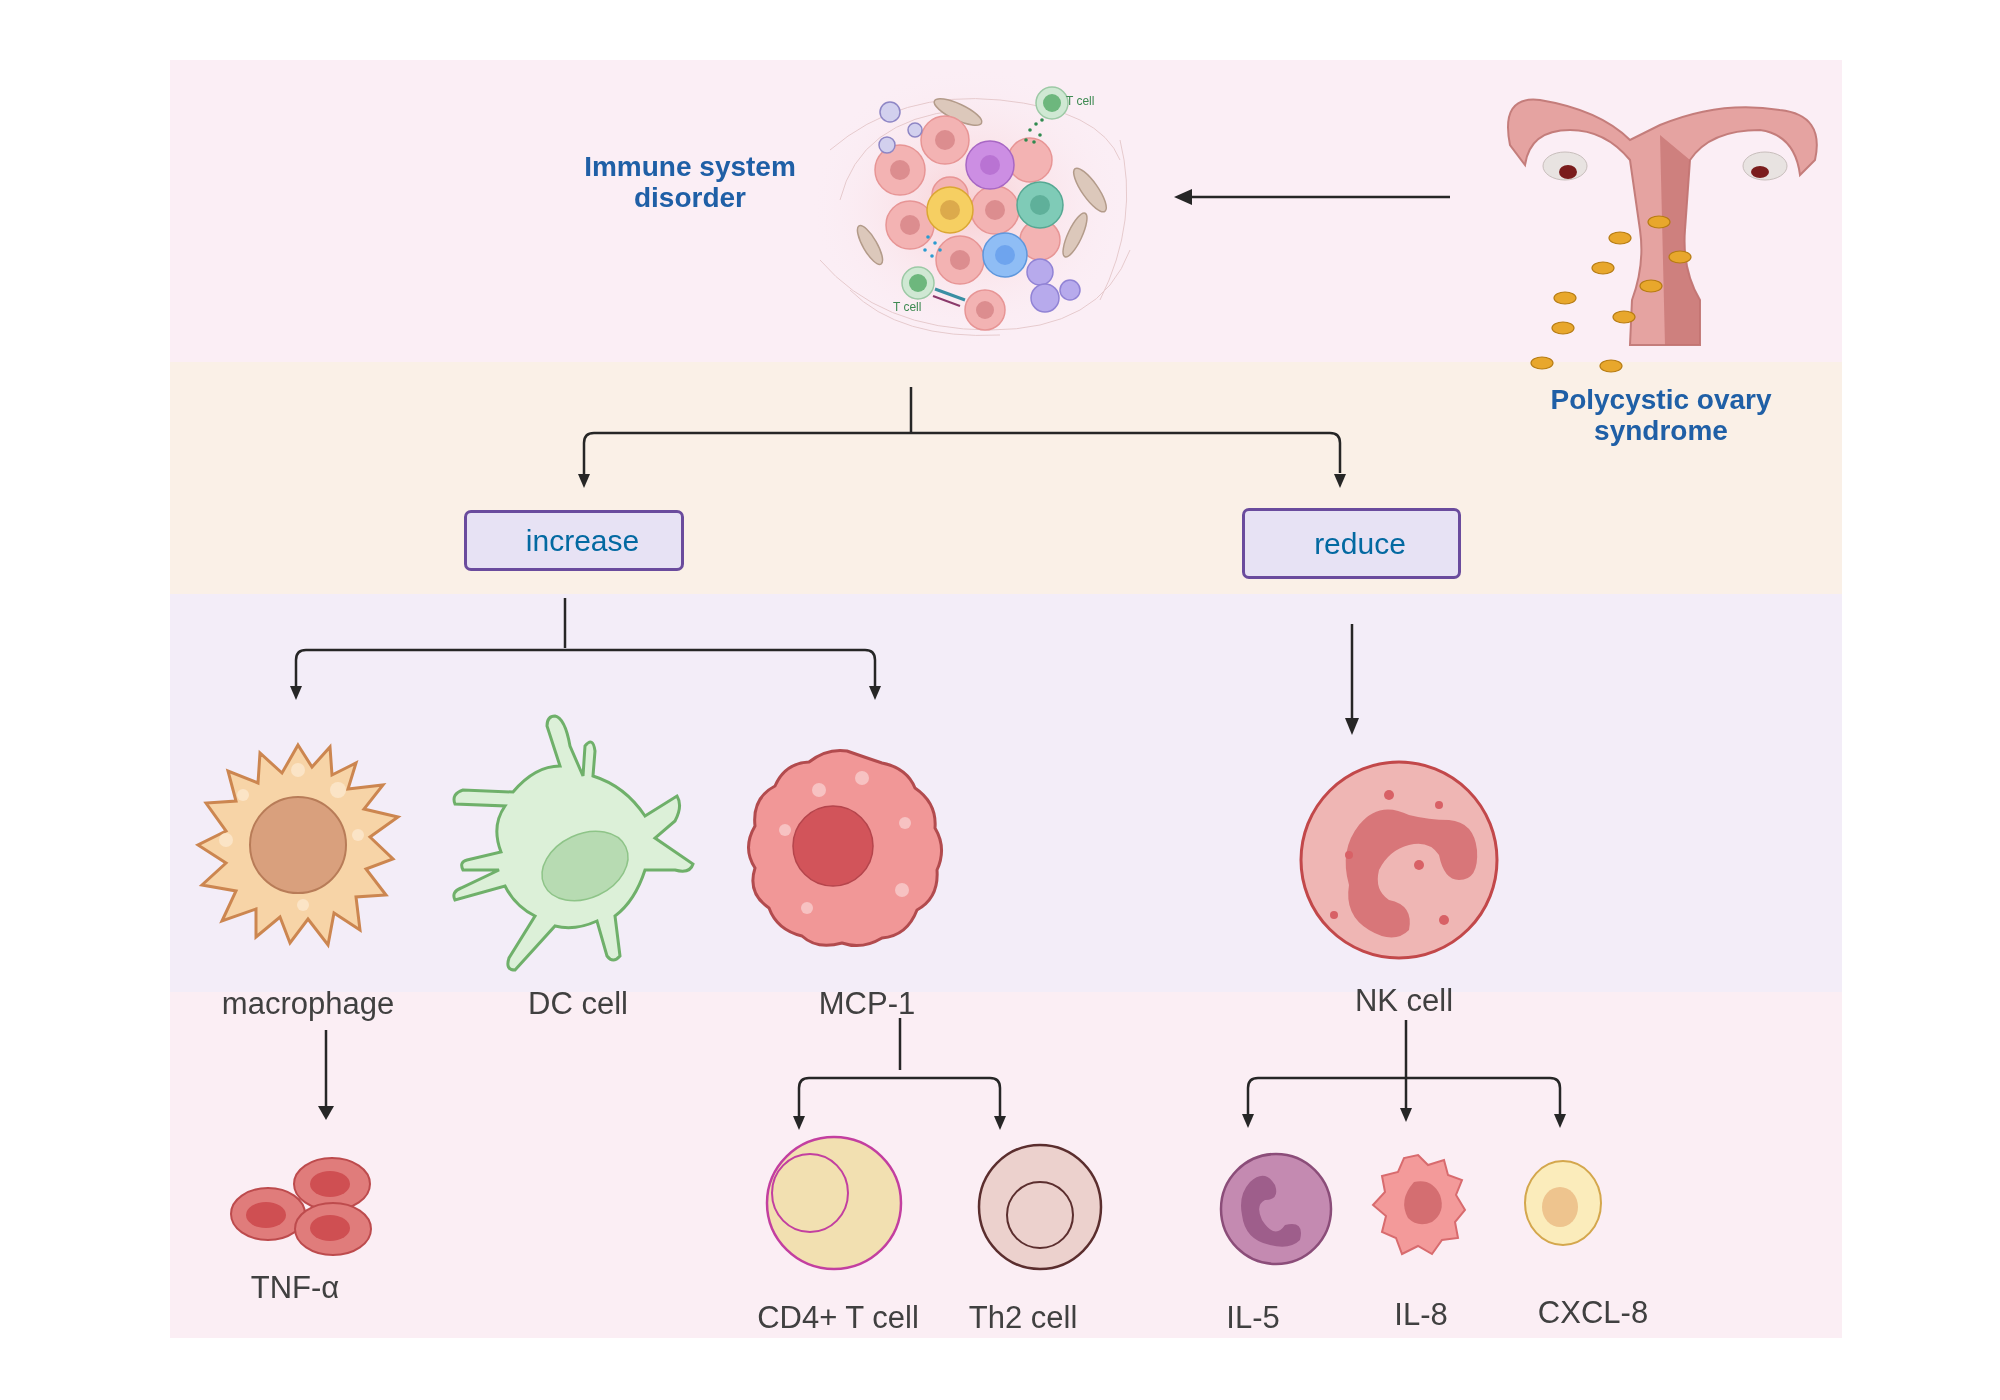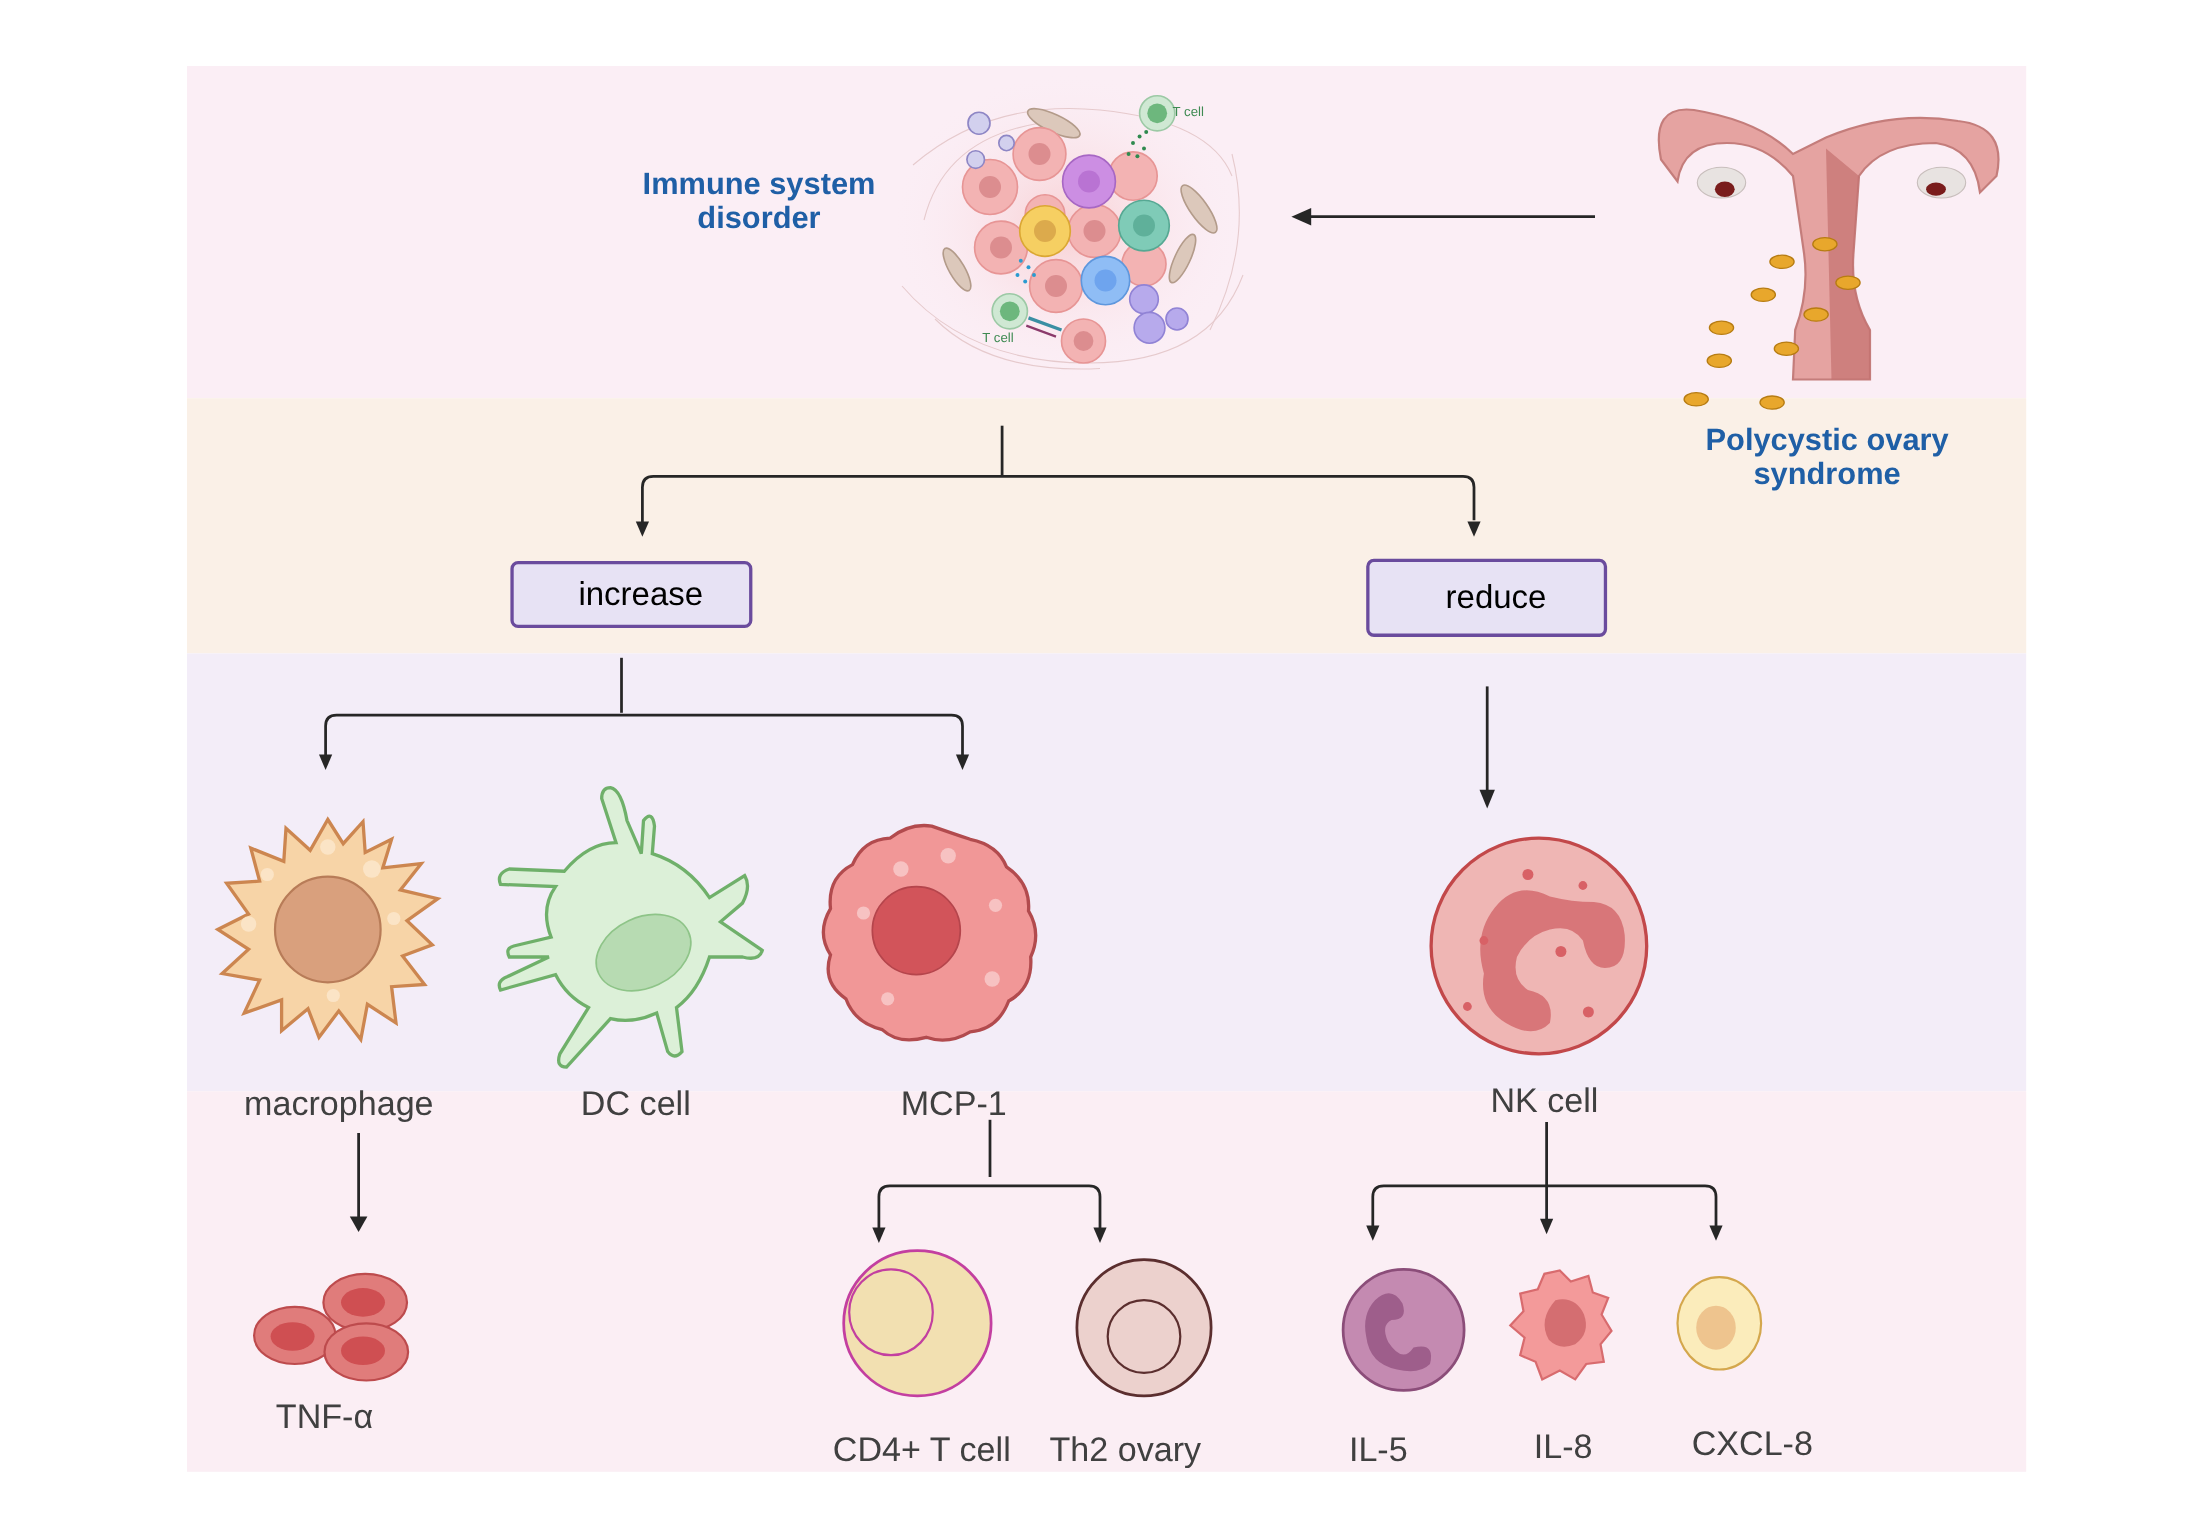--- a/index.html
+++ b/index.html
@@ -5,21 +5,21 @@
   html,body{margin:0;padding:0;background:#ffffff;}
   body{width:2000px;height:1400px;position:relative;overflow:hidden;font-family:"Liberation Sans",sans-serif;}
   .band{position:absolute;left:170px;width:1672px;}
   #band1{top:60px;height:302px;background:#fbeef5;}
   #band2{top:362px;height:232px;background:#faf0e7;}
   #band3{top:594px;height:398px;background:#f3edf8;}
   #band4{top:992px;height:346px;background:#fbeef4;}
   svg#diagram{position:absolute;left:0;top:0;width:2000px;height:1400px;}
   .lbl{position:absolute;color:#404040;font-size:31px;white-space:nowrap;transform:translateX(-50%);}
   .title{position:absolute;color:#1f5fa6;font-weight:bold;font-size:28px;line-height:31px;text-align:center;transform:translateX(-50%);}
-  .box{position:absolute;background:#e7e2f4;border:3px solid #6a4b9d;border-radius:7px;box-sizing:border-box;display:flex;align-items:center;justify-content:center;font-size:30px;color:#000000;padding-left:17px;}
+  .box{position:absolute;background:#e7e2f4;border:3px solid #6a4b9d;border-radius:7px;box-sizing:border-box;display:flex;align-items:center;justify-content:center;font-size:30px;color:#0369a1;padding-left:17px;}
 </style>
 </head>
 <body>
 
 <div class="band" id="band1"></div>
 <div class="band" id="band2"></div>
 <div class="band" id="band3"></div>
 <div class="band" id="band4"></div>
 
 <svg id="diagram" viewBox="0 0 2000 1400">
@@ -259,16 +259,16 @@
 <div class="box" style="left:464px;top:510px;width:220px;height:61px;">increase</div>
 <div class="box" style="left:1242px;top:508px;width:219px;height:71px;">reduce</div>
 
 <div class="lbl" style="left:308px;top:986px;">macrophage</div>
 <div class="lbl" style="left:578px;top:986px;">DC cell</div>
 <div class="lbl" style="left:867px;top:986px;">MCP-1</div>
 <div class="lbl" style="left:1404px;top:983px;">NK cell</div>
 
 <div class="lbl" style="left:295px;top:1270px;text-align:center;">TNF-α</div>
 <div class="lbl" style="left:838px;top:1300px;">CD4+ T cell</div>
-<div class="lbl" style="left:1023px;top:1300px;">Th2 ovary</div>
+<div class="lbl" style="left:1023px;top:1300px;">Th2 cell</div>
 <div class="lbl" style="left:1253px;top:1300px;">IL-5</div>
 <div class="lbl" style="left:1421px;top:1297px;">IL-8</div>
 <div class="lbl" style="left:1593px;top:1295px;">CXCL-8</div>
 
 </body></html>

